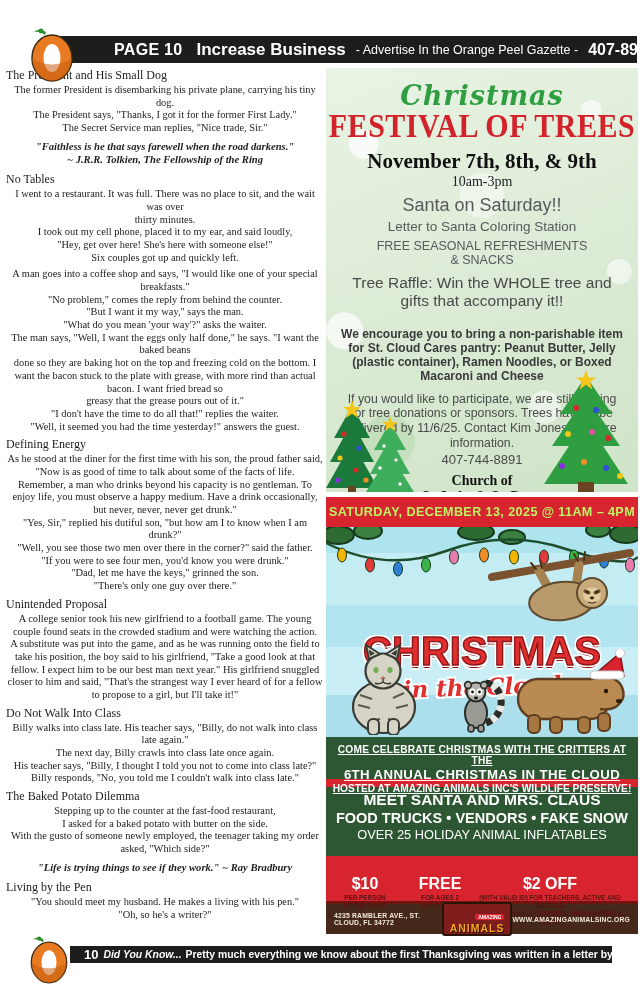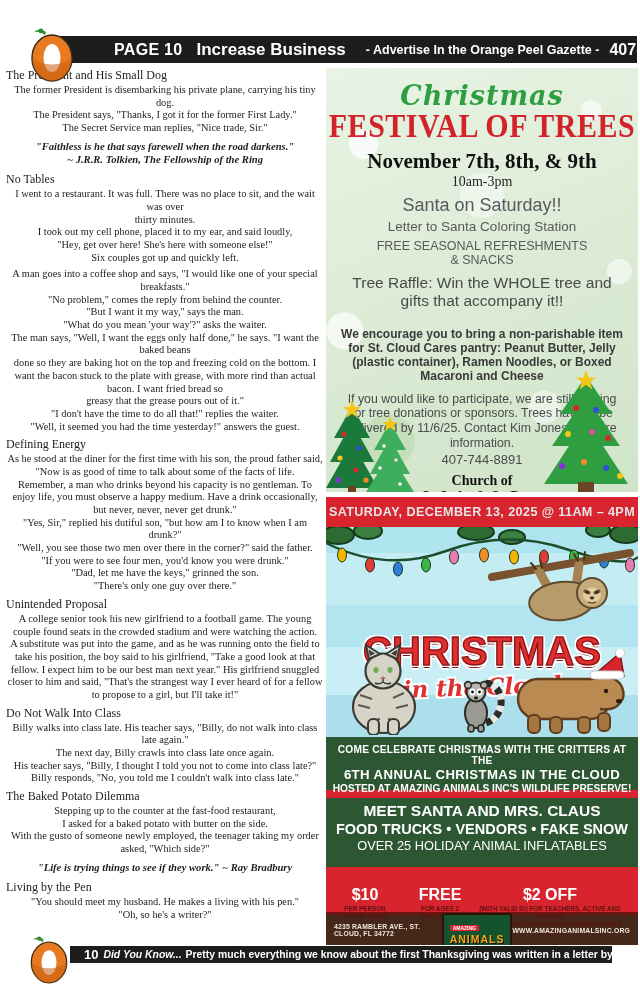--- a/index.html
+++ b/index.html
@@ -5,21 +5,21 @@
   html,body{margin:0;padding:0;background:#f2f2f2;}
   .page{position:relative;width:640px;height:989px;background:#ffffff;overflow:hidden;
         font-family:"Liberation Sans",sans-serif;box-shadow:0 0 0 1px #ddd;}
 
   
   .header-bar{position:absolute;left:56px;top:36px;width:581px;height:27px;
      background:var(--bar-black);color:#fff;display:flex;align-items:center;
      padding-left:58px;box-sizing:border-box;white-space:nowrap;}
   .header-bar .pg{font-weight:bold;font-size:16px;letter-spacing:.3px;}
   .header-bar .ttl{font-weight:bold;font-size:17px;margin-left:14px;}
-  .header-bar .sub{font-weight:bold;font-size:12.5px;margin-left:20px;}
+  .header-bar .sub{font-weight:normal;font-size:12.5px;margin-left:10px;}
   .header-bar .ph{font-weight:bold;font-size:16px;margin-left:10px;}
 
   .o-logo{position:absolute;z-index:5;}
   .o-logo-top{left:26px;top:26px;width:52px;height:56px;}
   .o-logo-bottom{left:26px;top:933px;width:46px;height:52px;}
 
   .footer-bar{position:absolute;left:70px;top:946px;width:542px;height:17px;
      background:var(--bar-black);color:#fff;display:flex;align-items:center;
      padding-left:14px;box-sizing:border-box;white-space:nowrap;}
   .footer-bar .num{font-weight:bold;font-size:13px;margin-right:5px;}
@@ -62,63 +62,63 @@
   .ad1-pantry{font-size:12px;font-weight:bold;color:#3a3a3a;margin-top:16px;line-height:1.18;padding:0 14px;}
   .ad1-part{font-size:12.3px;color:#4a4a4a;margin-top:8px;line-height:1.2;padding:0 18px;}
   .ad1-phone{font-size:13px;color:#4a4a4a;margin-top:1px;}
   .ad1-church{font-family:"Liberation Serif",serif;font-weight:bold;font-size:14px;
      color:#111;margin-top:6px;line-height:1.14;position:relative;z-index:2;}
   .tree-left{position:absolute;left:0;bottom:0;z-index:1;}
   .tree-right{position:absolute;right:0;bottom:0;z-index:1;}
 
   
   .ad2{position:absolute;left:326px;top:497px;width:312px;height:448px;overflow:hidden;}
-  .ad2-banner{height:30px;background:var(--banner-red);color:#e5e5e5;font-weight:800;
+  .ad2-banner{height:30px;background:var(--banner-red);color:#bef264;font-weight:800;
      font-size:12.6px;letter-spacing:.4px;text-align:center;line-height:30px;}
   .ad2-sky{position:relative;height:210px;
      background:linear-gradient(180deg,#aee4ee 0 26px,#c4ecf3 26px 78px,#b2e5ef 78px 120px,
        #c9eef5 120px 168px,#aadfeb 168px 210px);}
   .lights-svg{position:absolute;left:0;top:0;}
   .sloth-svg{position:absolute;right:4px;top:16px;}
   .aa-brand{position:absolute;left:0;right:0;top:88px;text-align:center;font-weight:800;
      font-size:15px;letter-spacing:1.5px;color:#1d5c35;}
   .aa-logo-main{position:absolute;left:0;right:0;top:102px;text-align:center;
      font-weight:800;font-size:40px;letter-spacing:0;color:#e02f2f;
      font-family:"Liberation Sans",sans-serif;-webkit-text-stroke:1.4px #8c1518;
      text-shadow:-2px -2px 0 #fff,2px -2px 0 #fff,-2px 2px 0 #fff,2px 2px 0 #fff,
        0 3px 0 #8c1518,0 5px 0 #fff;}
   .aa-logo-sub{position:absolute;left:0;right:0;top:146px;text-align:center;
      font-family:"DejaVu Serif",serif;font-style:italic;font-weight:bold;font-size:23px;
      color:#e02f2f;transform:rotate(-2deg);
      text-shadow:-2px -2px 0 #fff,2px -2px 0 #fff,-2px 2px 0 #fff,2px 2px 0 #fff;}
   .bobcat-svg{position:absolute;left:14px;bottom:2px;}
   .lemur-svg{position:absolute;left:132px;bottom:4px;}
   .capy-svg{position:absolute;right:8px;bottom:2px;}
-  .ad2-invite{height:53px;background:var(--forest-green);color:#fff;text-align:center;
-     padding-top:7px;box-sizing:border-box;}
+  .ad2-invite{height:42px;background:var(--forest-green);color:#fff;text-align:center;
+     padding-top:7px;box-sizing:border-box;text-decoration:underline;}
   .ad2-invite .l1{font-size:10.2px;font-weight:600;letter-spacing:.2px;}
   .ad2-invite .l2{font-size:13.2px;font-weight:800;letter-spacing:.4px;margin-top:1px;}
   .ad2-invite .l3{font-size:10.2px;font-weight:600;margin-top:1px;}
   .ad2-divider{height:8px;background:var(--banner-red);}
   .ad2-features{height:69px;background:var(--forest-green);color:#fff;text-align:center;
      padding-top:4px;box-sizing:border-box;}
   .ad2-features .f1{font-size:15.5px;font-weight:800;}
   .ad2-features .f2{font-size:12.8px;font-weight:500;margin-top:1px;}
   .ad2-features .f3{font-size:14.5px;font-weight:800;margin-top:1px;}
   .ad2-features .f4{font-size:12.8px;font-weight:500;margin-top:1px;}
   .ad2-prices{height:45px;background:var(--banner-red);display:flex;color:#fff;
      align-items:flex-start;padding-top:5px;box-sizing:border-box;}
   .price-col{text-align:center;}
   .price-col .big{font-size:16px;font-weight:800;line-height:1;margin-top:15px;}
   .price-col .sm{font-size:6.3px;font-weight:bold;color:#5c120f;line-height:1.25;margin-top:2px;}
   .pc1{width:78px;} .pc2{width:72px;text-align:center;} .pc3{flex:1;padding-right:14px;}
   .ad2-brown{height:33px;background:var(--brown-bar);display:flex;align-items:center;
      justify-content:space-between;padding:0 8px;box-sizing:border-box;border-top:3px solid #6e1511;}
   .ad2-brown .addr,.ad2-brown .web{font-size:6.8px;font-weight:bold;color:#f2e7d8;letter-spacing:.2px;}
-  .aa-badge{text-align:left;border:2px solid #2a1408;background:#14532d;padding:1px 6px;border-radius:3px;}
+  .aa-badge{text-align:right;border:2px solid #2a1408;background:#7f1d1d;padding:1px 6px;border-radius:3px;}
   .aa-badge .t{font-size:5px;font-weight:bold;color:#fff;background:var(--banner-red);
      padding:0 3px;display:inline-block;border-radius:2px;}
   .aa-badge .b{font-size:10.5px;font-weight:800;color:var(--gold);letter-spacing:1px;
      text-shadow:1px 1px 0 #1a0c05;line-height:1;}
 </style>
 </head>
 <body>
 
 <div class="page">
 

